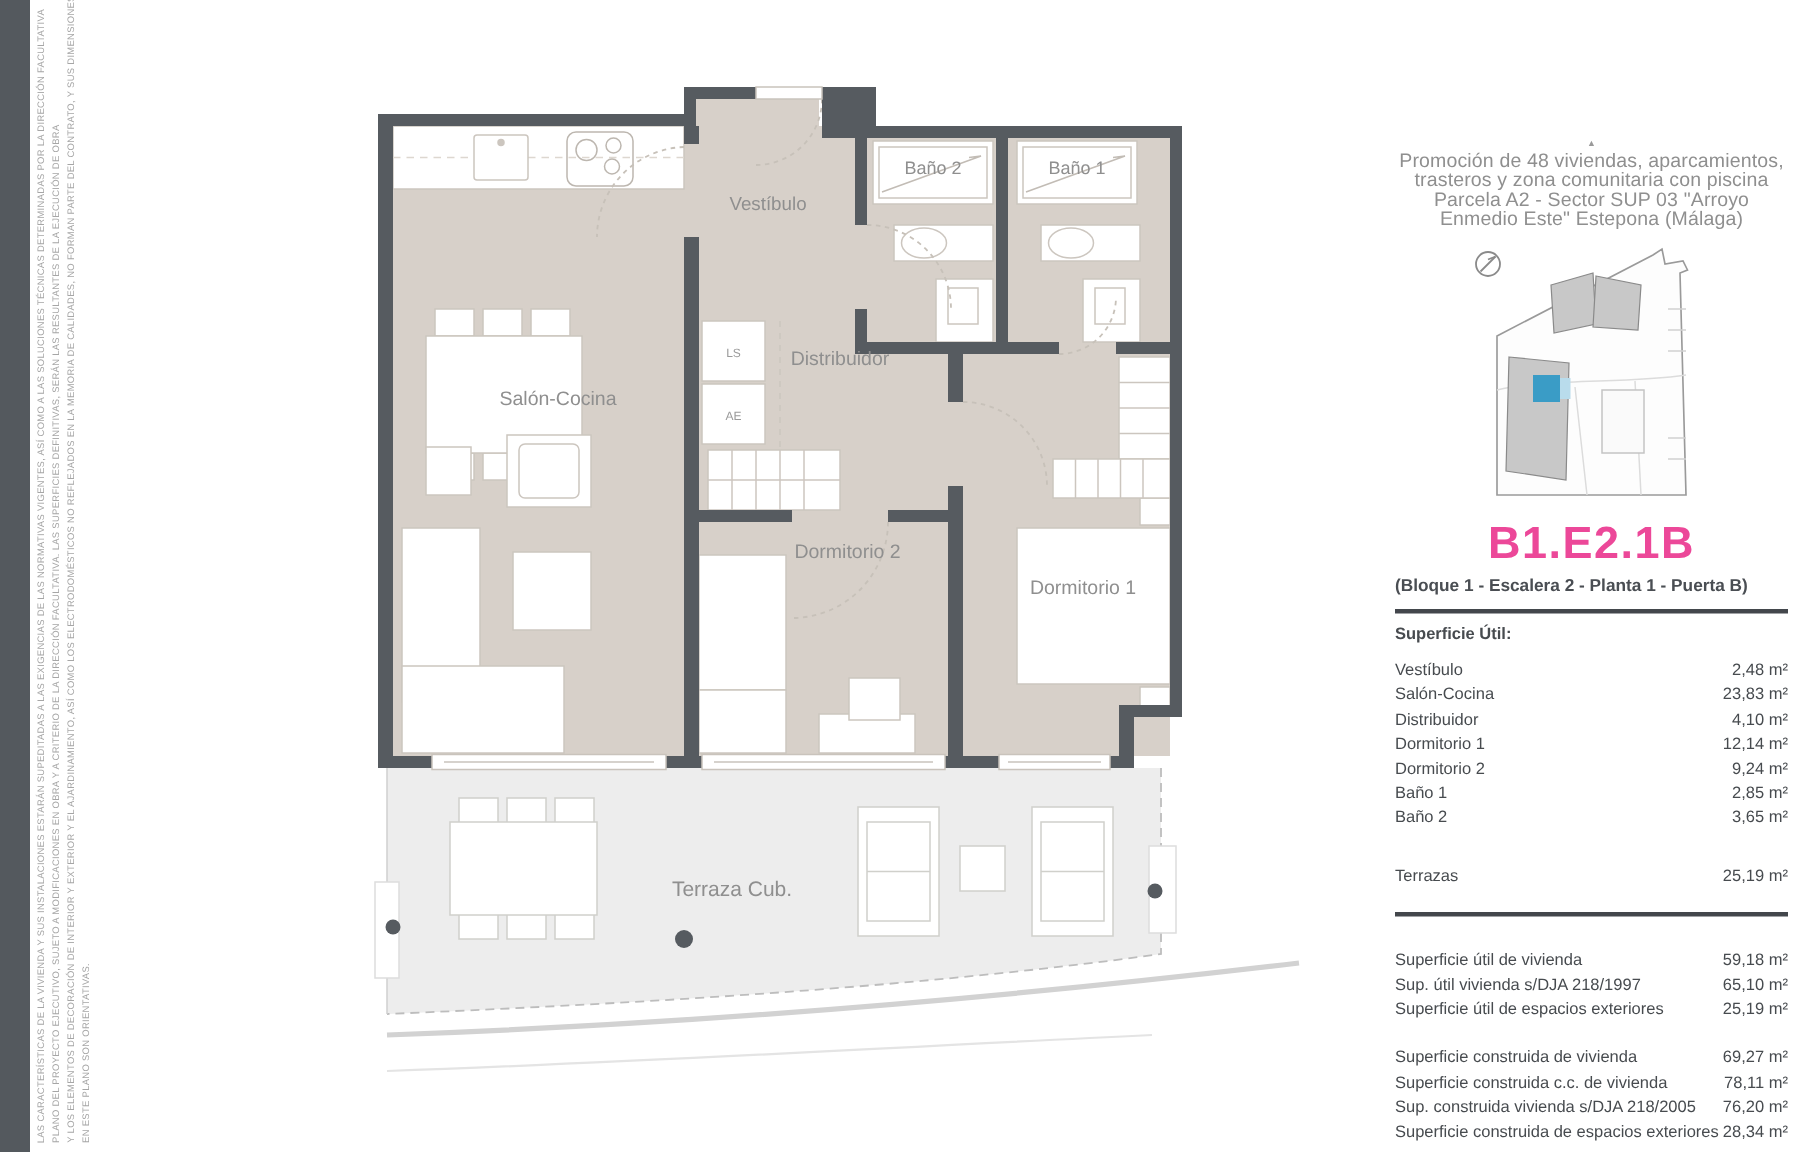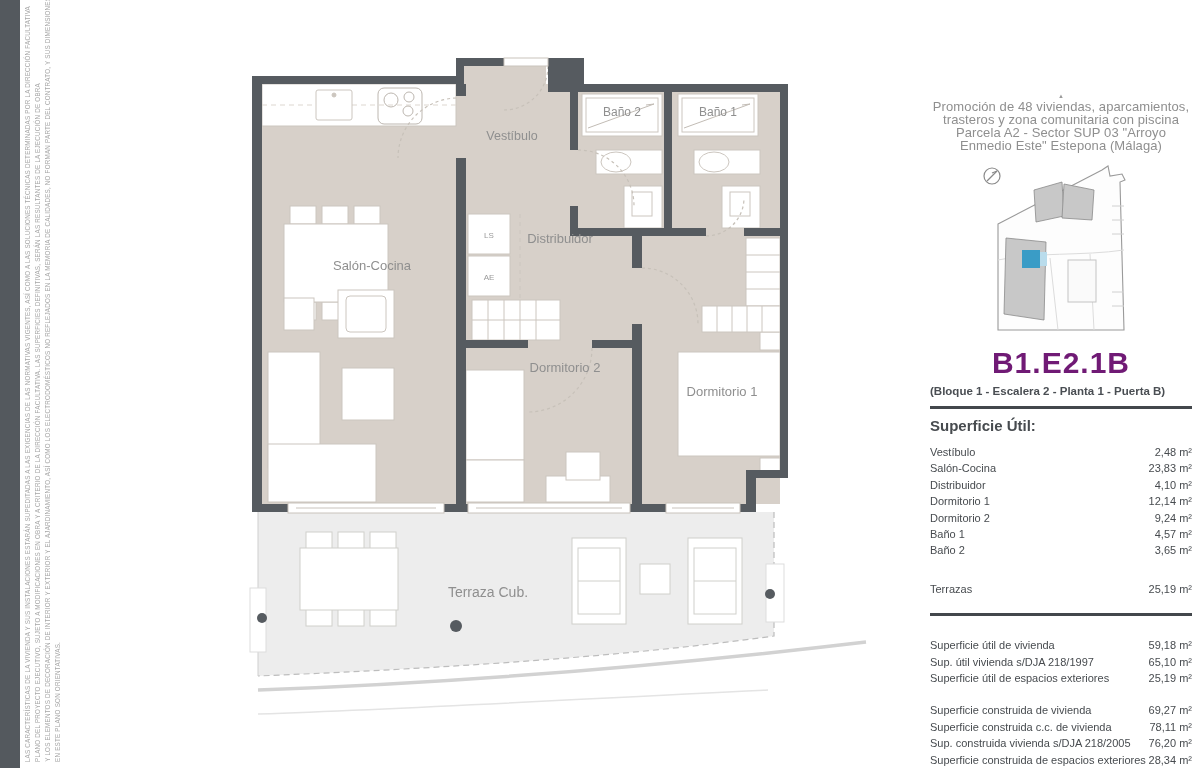--- a/index.html
+++ b/index.html
@@ -10,24 +10,24 @@
   .disc{position:absolute;bottom:6px;white-space:nowrap;font-size:6.3px;color:#a6a6a6;
         letter-spacing:.2px;writing-mode:vertical-rl;transform:rotate(180deg);}
   .d1{left:24px;} .d2{left:34px;} .d3{left:44px;} .d4{left:54px;}
   
   .plan{position:absolute;left:0;top:0;}
   
   .panel{position:absolute;left:930px;top:92px;width:262px;color:#474b4f;}
   .marker{text-align:center;font-size:6px;color:#9a9a9a;line-height:8px;}
   .hline{font-size:13px;color:#8f8f8f;text-align:center;line-height:13px;letter-spacing:.1px;}
   .siteplan{height:178px;margin-top:10px;text-align:center;}
-  .unit-code{font-size:30px;font-weight:bold;color:#701a75;text-align:center;letter-spacing:1px;margin-top:6px;}
+  .unit-code{font-size:30px;font-weight:bold;color:#ec4899;text-align:center;letter-spacing:1px;margin-top:6px;}
   .unit-sub{font-size:11.5px;font-weight:bold;color:#4a4e53;text-align:left;margin-top:5px;}
   .rule{border:none;border-top:3px solid #43474c;margin:9px 0 8px 0;}
-  .sec-title{font-size:15px;font-weight:bold;margin:2px 0 10px 0;}
+  .sec-title{font-size:11px;font-weight:bold;margin:2px 0 10px 0;}
   .row{display:flex;justify-content:space-between;font-size:11px;line-height:16.4px;}
   .gap22{height:22px;} .gap16{height:16px;} .gap13{height:13px;}
   .svg-label{fill:#8f8f8f;}
 </style>
 </head>
 <body>
 
 <div class="edge-bar"></div>
 <div class="disc d1">LAS CARACTERÍSTICAS DE LA VIVIENDA Y SUS INSTALACIONES ESTARÁN SUPEDITADAS A LAS EXIGENCIAS DE LAS NORMATIVAS VIGENTES, ASÍ COMO A LAS SOLUCIONES TÉCNICAS DETERMINADAS POR LA DIRECCIÓN FACULTATIVA</div>
 <div class="disc d2">PLANO DEL PROYECTO EJECUTIVO, SUJETO A MODIFICACIONES EN OBRA Y A CRITERIO DE LA DIRECCIÓN FACULTATIVA. LAS SUPERFICIES DEFINITIVAS, SERÁN LAS RESULTANTES DE LA EJECUCIÓN DE OBRA</div>
@@ -266,21 +266,21 @@
   <div class="row">
     <span>Dormitorio 1</span>
     <span>12,14 m²</span>
   </div>
   <div class="row">
     <span>Dormitorio 2</span>
     <span>9,24 m²</span>
   </div>
   <div class="row">
     <span>Baño 1</span>
-    <span>4,57 m²</span>
+    <span>2,85 m²</span>
   </div>
   <div class="row">
     <span>Baño 2</span>
     <span>3,65 m²</span>
   </div>
 
   <div class="gap22"></div>
   <div class="row">
     <span>Terrazas</span>
     <span>25,19 m²</span>

